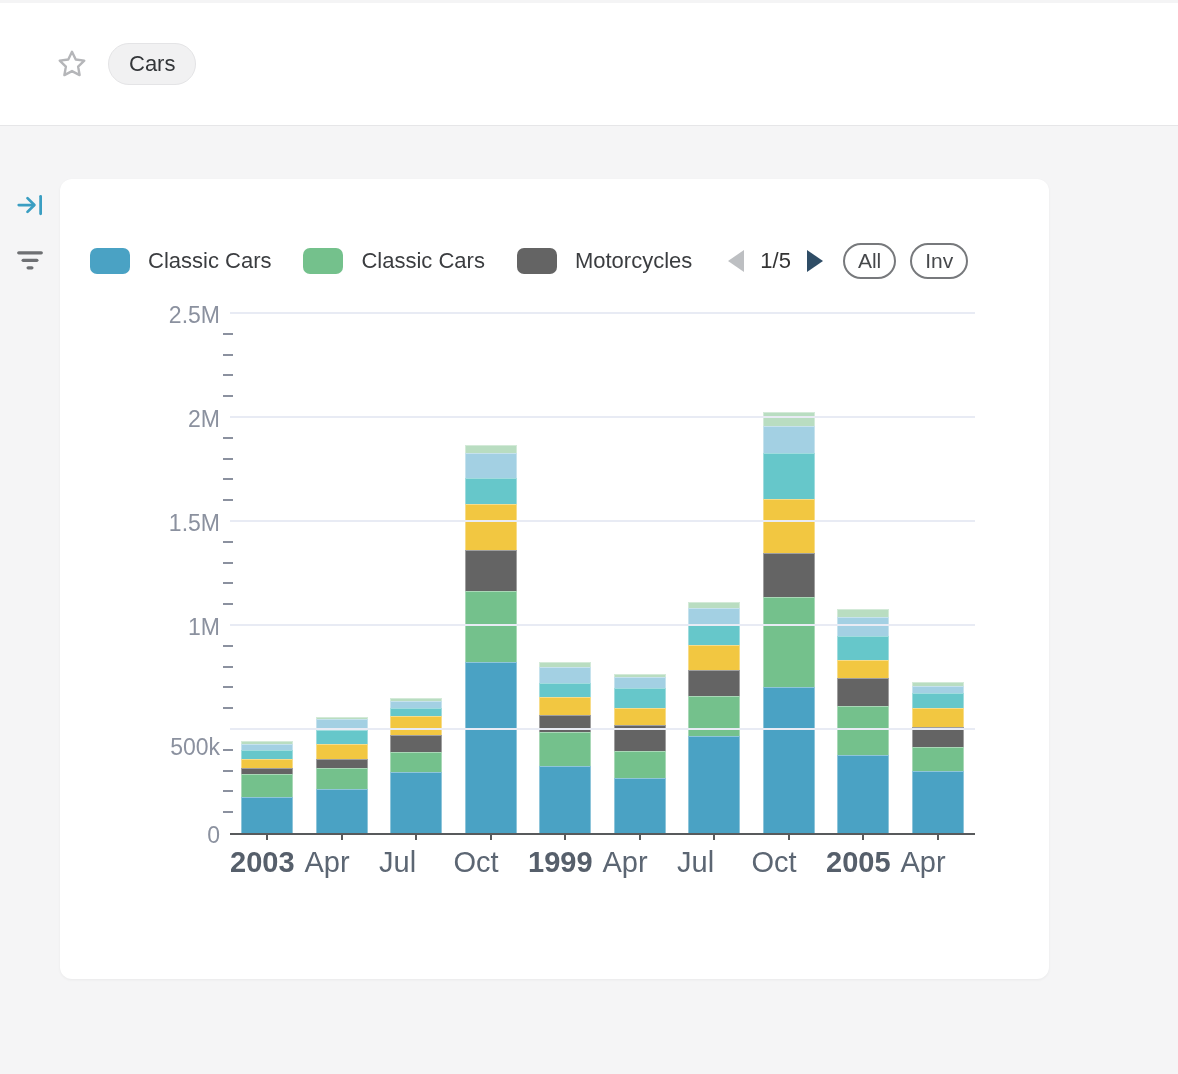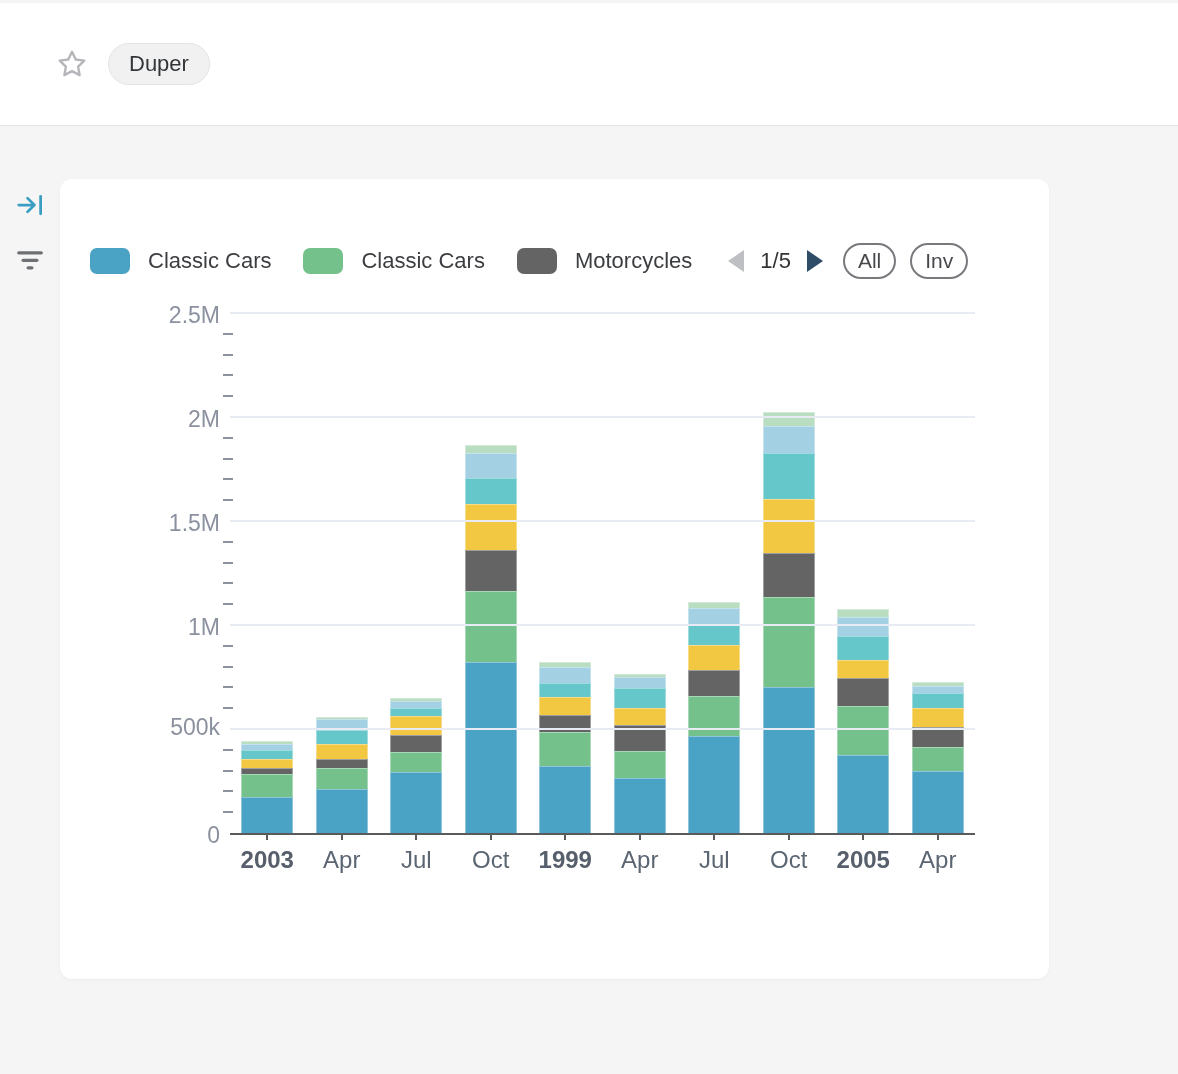--- a/index.html
+++ b/index.html
@@ -83,35 +83,35 @@
     border-bottom:2px solid #585a5c;
   }
   .gridline { position:absolute; left:0; right:0; height:2px; background:#e8ebf4; }
   .minor-tick { position:absolute; left:-7px; width:10px; height:2px; background:#8b919f; }
   .bars { position:absolute; left:0; top:0; width:100%; height:100%; display:flex; }
   .slot { flex:1 1 0; display:flex; align-items:flex-end; justify-content:center; }
   .bar { width:52px; display:flex; flex-direction:column-reverse; }
   .bar-seg { width:100%; border:1px solid rgba(255,255,255,0.38); border-bottom:none; }
   .x-tick { position:absolute; top:100%; width:2px; height:7px; background:#585a5c; transform:translateX(-1px); }
   .x-labels { display:flex; width:745px; margin-left:140px; padding-top:11px; }
-  .x-label { flex:1 1 0; text-align:center; font-size:24px; color:#5c6673; }
+  .x-label { flex:1 1 0; text-align:left; font-size:29px; color:#5c6673; }
   .x-label.bold { font-weight:700; color:#565f6b; }
 </style>
 </head>
 <body>
 
 <div class="top-strip"></div>
 
 <header class="header">
   <span class="star-wrap">
     <svg width="32" height="32" viewBox="0 0 24 24" fill="none" stroke="#b5b6b9" stroke-width="1.8" stroke-linejoin="round">
       <path d="M12 2.8 L14.8 8.6 L21.2 9.5 L16.6 14 L17.7 20.3 L12 17.3 L6.3 20.3 L7.4 14 L2.8 9.5 L9.2 8.6 Z"></path>
     </svg>
   </span>
-  <span class="badge">Duper</span>
+  <span class="badge">Cars</span>
 </header>
 
 <div class="rail">
   <div class="rail-btn">
     <svg width="30" height="30" viewBox="0 0 24 24" fill="none" stroke="#3a9ec2" stroke-width="2.2" stroke-linecap="round" stroke-linejoin="round">
       <line x1="3" y1="12" x2="15" y2="12"></line>
       <polyline points="10,6.5 15.5,12 10,17.5"></polyline>
       <line x1="20.5" y1="5" x2="20.5" y2="19"></line>
     </svg>
   </div>
@@ -146,21 +146,21 @@
       <span class="pager-num">1/5</span>
       <span class="tri tri-right"></span>
     </div>
     <button class="pill">All</button>
     <button class="pill">Inv</button>
   </div>
 
   <div class="chart-wrap">
     <div class="y-gutter" id="y-gutter">
         <div class="y-tick-label" style="bottom: 0px;">0</div>
-        <div class="y-tick-label" style="bottom: 108px;">500k</div>
+        <div class="y-tick-label" style="bottom: 88px;">500k</div>
         <div class="y-tick-label" style="bottom: 208px;">1M</div>
         <div class="y-tick-label" style="bottom: 312px;">1.5M</div>
         <div class="y-tick-label" style="bottom: 416px;">2M</div>
         <div class="y-tick-label" style="bottom: 520px;">2.5M</div>
       </div>
     <div class="plot" id="plot">
       <div class="bars" id="bars">
           <div class="slot">
             <div class="bar">
               <div class="bar-seg" style="height: 36.4px; background: rgb(74, 162, 196);"></div>

